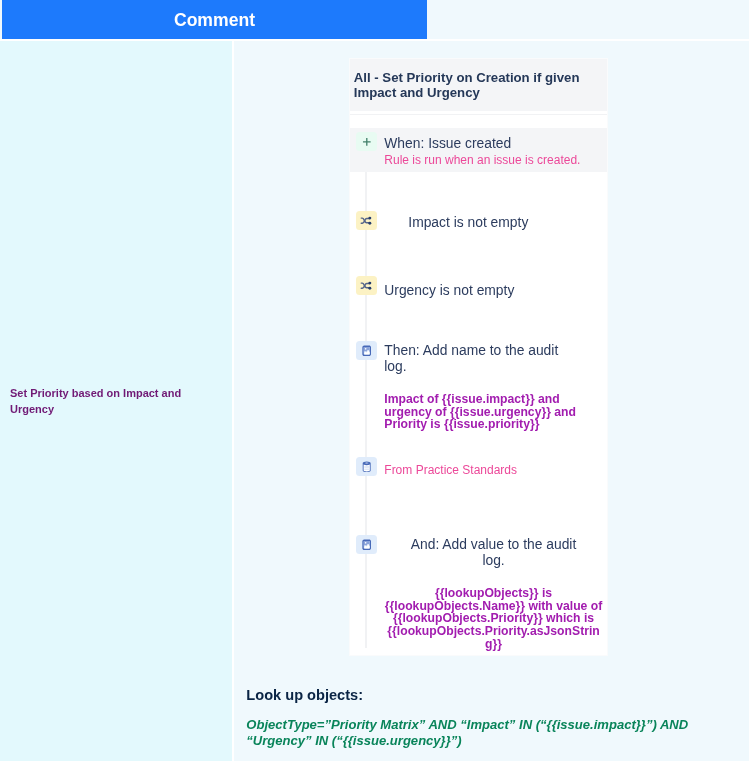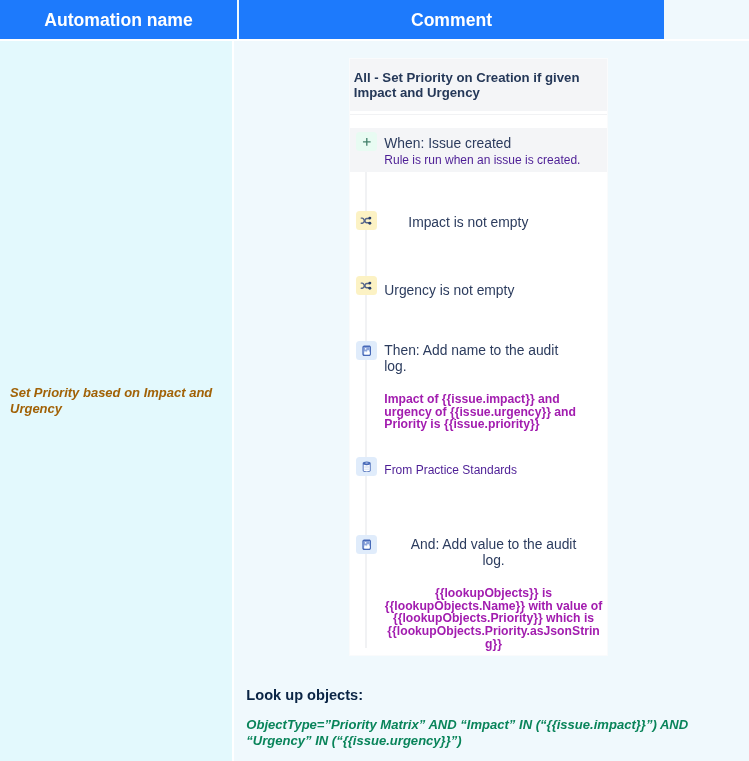--- a/index.html
+++ b/index.html
@@ -20,23 +20,22 @@
     padding-top:2px; box-sizing:border-box;
   }
   .th-name { width:237px; }
   .th-comment { width:425px; margin-left:2px; }
   .tbody { display:flex; width:749px; height:720px; }
   .cell-name {
     width:237px; background:#e3f9fd; display:flex; align-items:center;
     padding:0.4px 10px 0 10px; box-sizing:border-box;
   }
   .cell-name .txt {
-    font-size:13px; font-weight:700; color:#a16207;
+    font-size:11px; font-weight:700; color:#701a75;
     line-height:16.2px;
-    font-style:italic;
   }
   .col-divider { width:2px; background:#ffffff; }
   .cell-comment { width:526px; position:relative; }
 
   .card {
     position:absolute; left:116px; top:18px;
     width:257px; height:596px; background:#ffffff;
     box-shadow:0 0 0 1px #fafbfc;
   }
   .card-head {
@@ -54,33 +53,32 @@
     width:21px; height:19px; border-radius:3.5px;
     flex:0 0 21px; margin-left:6px;
     display:flex; align-items:center; justify-content:center;
     position:relative; z-index:2;
   }
   .icon-box.green { background:#e8fbf2; }
   .icon-box.yellow { background:#fcf2c4; }
   .icon-box.blue  { background:#e0ecfb; }
   .row-text { margin-left:7px; width:218.5px; flex:0 0 218.5px; overflow-wrap:break-word; }
   .row-title { white-space:pre-line; font-size:13.85px; color:#2c3c5e; line-height:15.7px; }
-  .row-sub { font-size:12px; color:#4c1d95; line-height:18.1px; }
+  .row-sub { font-size:12px; color:#ec4899; line-height:18.1px; }
   .row-sub.b { font-weight:700; color:#a21caf; font-size:12.2px; line-height:12.6px; margin-top:19px; }
 
   .lookup { position:absolute; left:12px; top:646px; width:460px; }
   .lookup-title { font-size:14.6px; font-weight:700; color:#0b2545; }
   .lookup-body { font-size:13.05px; font-weight:700; font-style:italic; color:#09845a; line-height:16px; margin-top:14px; }
 </style>
 </head>
 <body>
 
 <div class="table">
   <div class="thead">
-    <div class="th th-name">Automation name</div>
     <div class="th th-comment">Comment</div>
   </div>
   <div class="head-gap"></div>
   <div class="tbody">
     <div class="cell-name">
       <div class="txt">Set Priority based on Impact and Urgency</div>
     </div>
     <div class="col-divider"></div>
     <div class="cell-comment">
       <div class="card">

